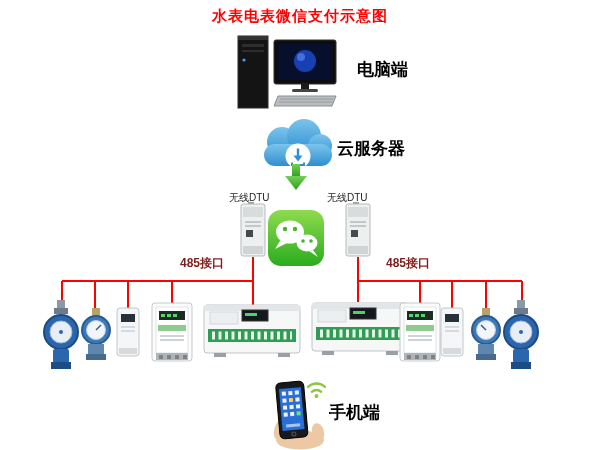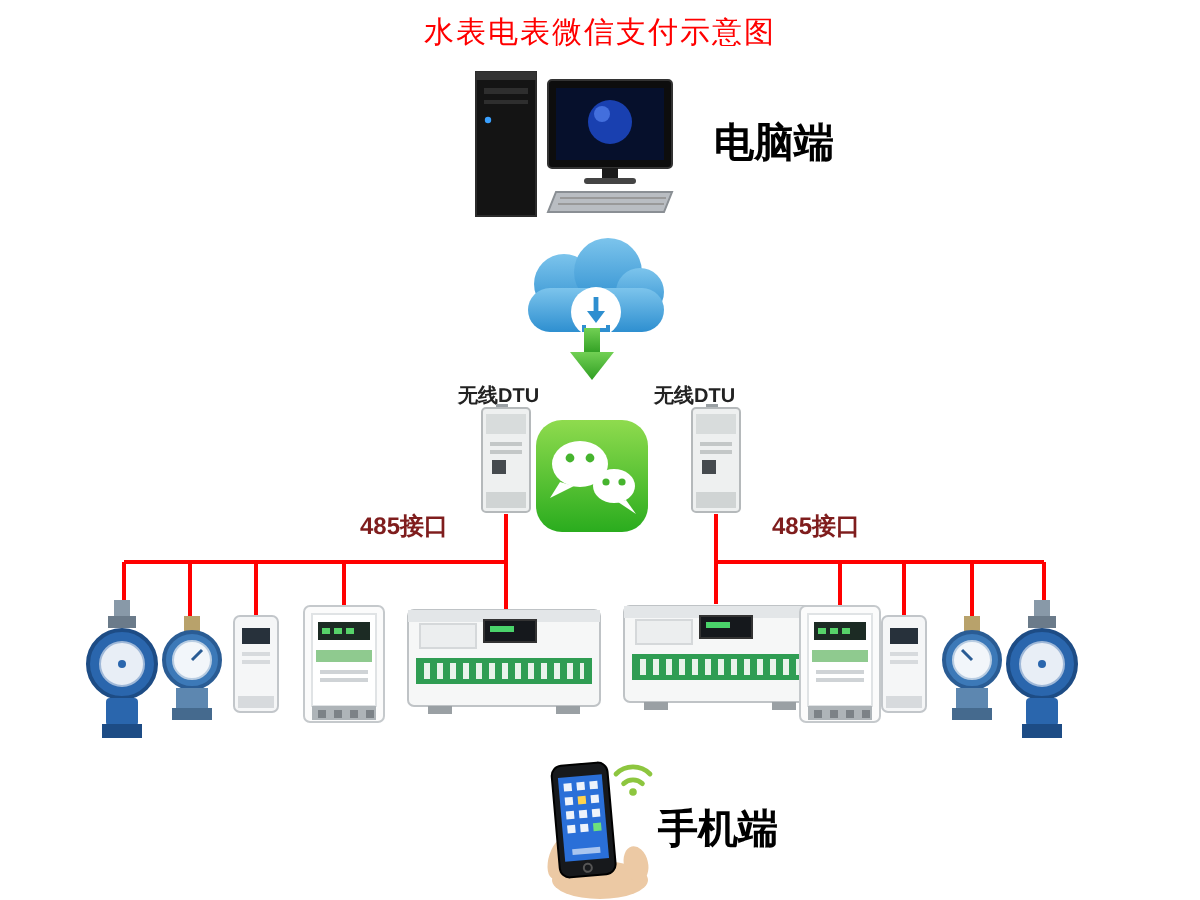--- a/index.html
+++ b/index.html
@@ -1,23 +1,23 @@
 <!DOCTYPE html>
 <html><head>
 <meta charset="utf-8">
 <style>
   html,body{margin:0;padding:0;background:#fff;}
   .stage{position:relative;width:600px;height:450px;background:#ffffff;overflow:hidden;
          font-family:"Liberation Sans","DejaVu Sans",sans-serif;}
   .abs{position:absolute;}
   .title{position:absolute;top:7px;left:0;width:100%;text-align:center;
-         font-size:15px;font-weight:normal;color:#ff0000;letter-spacing:1px;}
+         font-size:15px;font-weight:bold;color:#ff0000;letter-spacing:1px;}
   .lbl{position:absolute;color:#000;white-space:nowrap;}
-  .lbl-big{font-size:20px;font-weight:bold;}
-  .lbl-small{font-size:10px;font-weight:bold;color:#222;}
+  .lbl-big{font-size:17px;font-weight:bold;}
+  .lbl-small{font-size:10px;font-weight:normal;color:#222;}
   .lbl-bus{font-size:12px;font-weight:700;color:#7f1d1d;}
   svg{display:block;}
 </style>
 </head>
 <body>
 
 <div class="stage">
 
   <div class="title">水表电表微信支付示意图</div>
 
@@ -79,20 +79,21 @@
         <circle cx="48" cy="18" r="17"></circle>
         <circle cx="64" cy="28" r="12"></circle>
         <rect x="8" y="26" width="68" height="22" rx="11"></rect>
       </g>
       <circle cx="42" cy="38" r="12.5" fill="#ffffff"></circle>
       <rect x="40.8" y="30.5" width="2.4" height="8" fill="#2e8fd0"></rect>
       <polygon points="37.5,37.5 46.5,37.5 42,43.5" fill="#2e8fd0"></polygon>
       <path d="M36 44.5 v2.5 h12 v-2.5" stroke="#2e8fd0" stroke-width="2" fill="none"></path>
     </svg>
   </div>
+  <div class="lbl lbl-big" style="left:337px;top:137px;">云服务器</div>
 
   <div class="abs" style="left:283px;top:164px;">
     <svg width="26" height="27" viewBox="0 0 26 27">
       <defs>
         <linearGradient id="arrowGrad" x1="0" y1="0" x2="0" y2="1">
           <stop offset="0" stop-color="#72d054"></stop>
             <stop offset="1" stop-color="#2f9e22"></stop>
         </linearGradient>
       </defs>
       <rect x="9" y="0" width="8" height="13" fill="url(#arrowGrad)"></rect>

